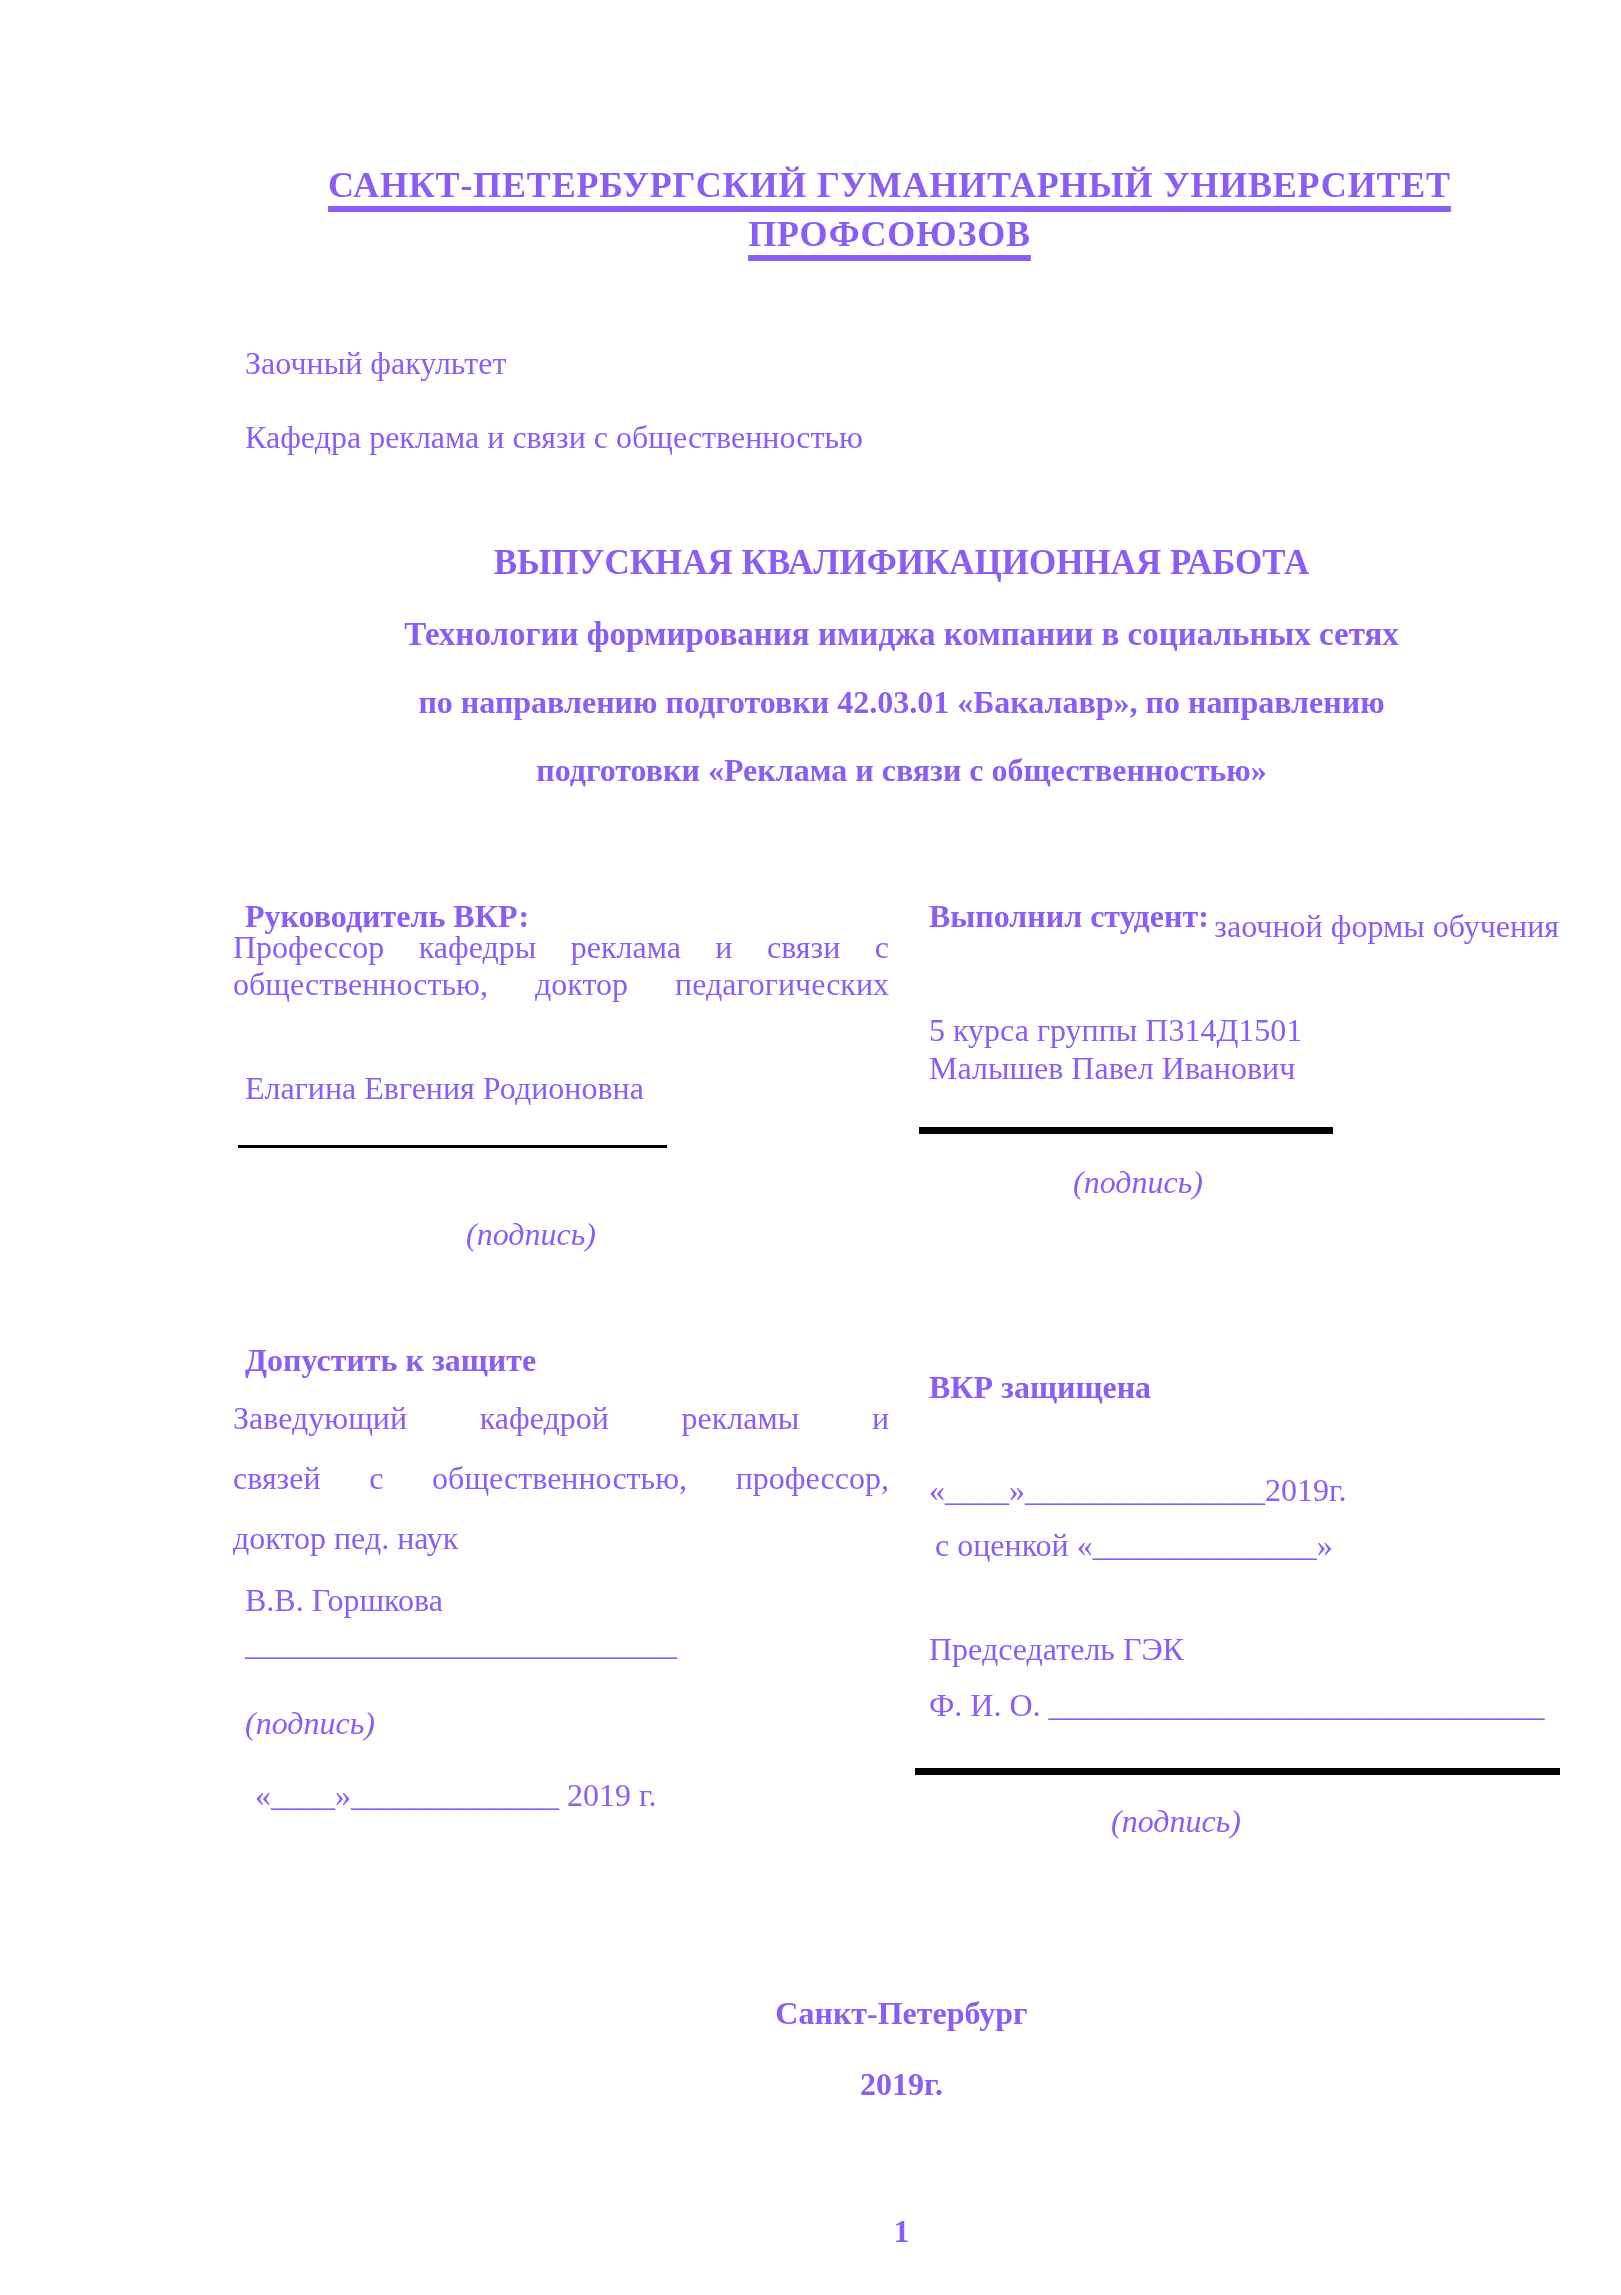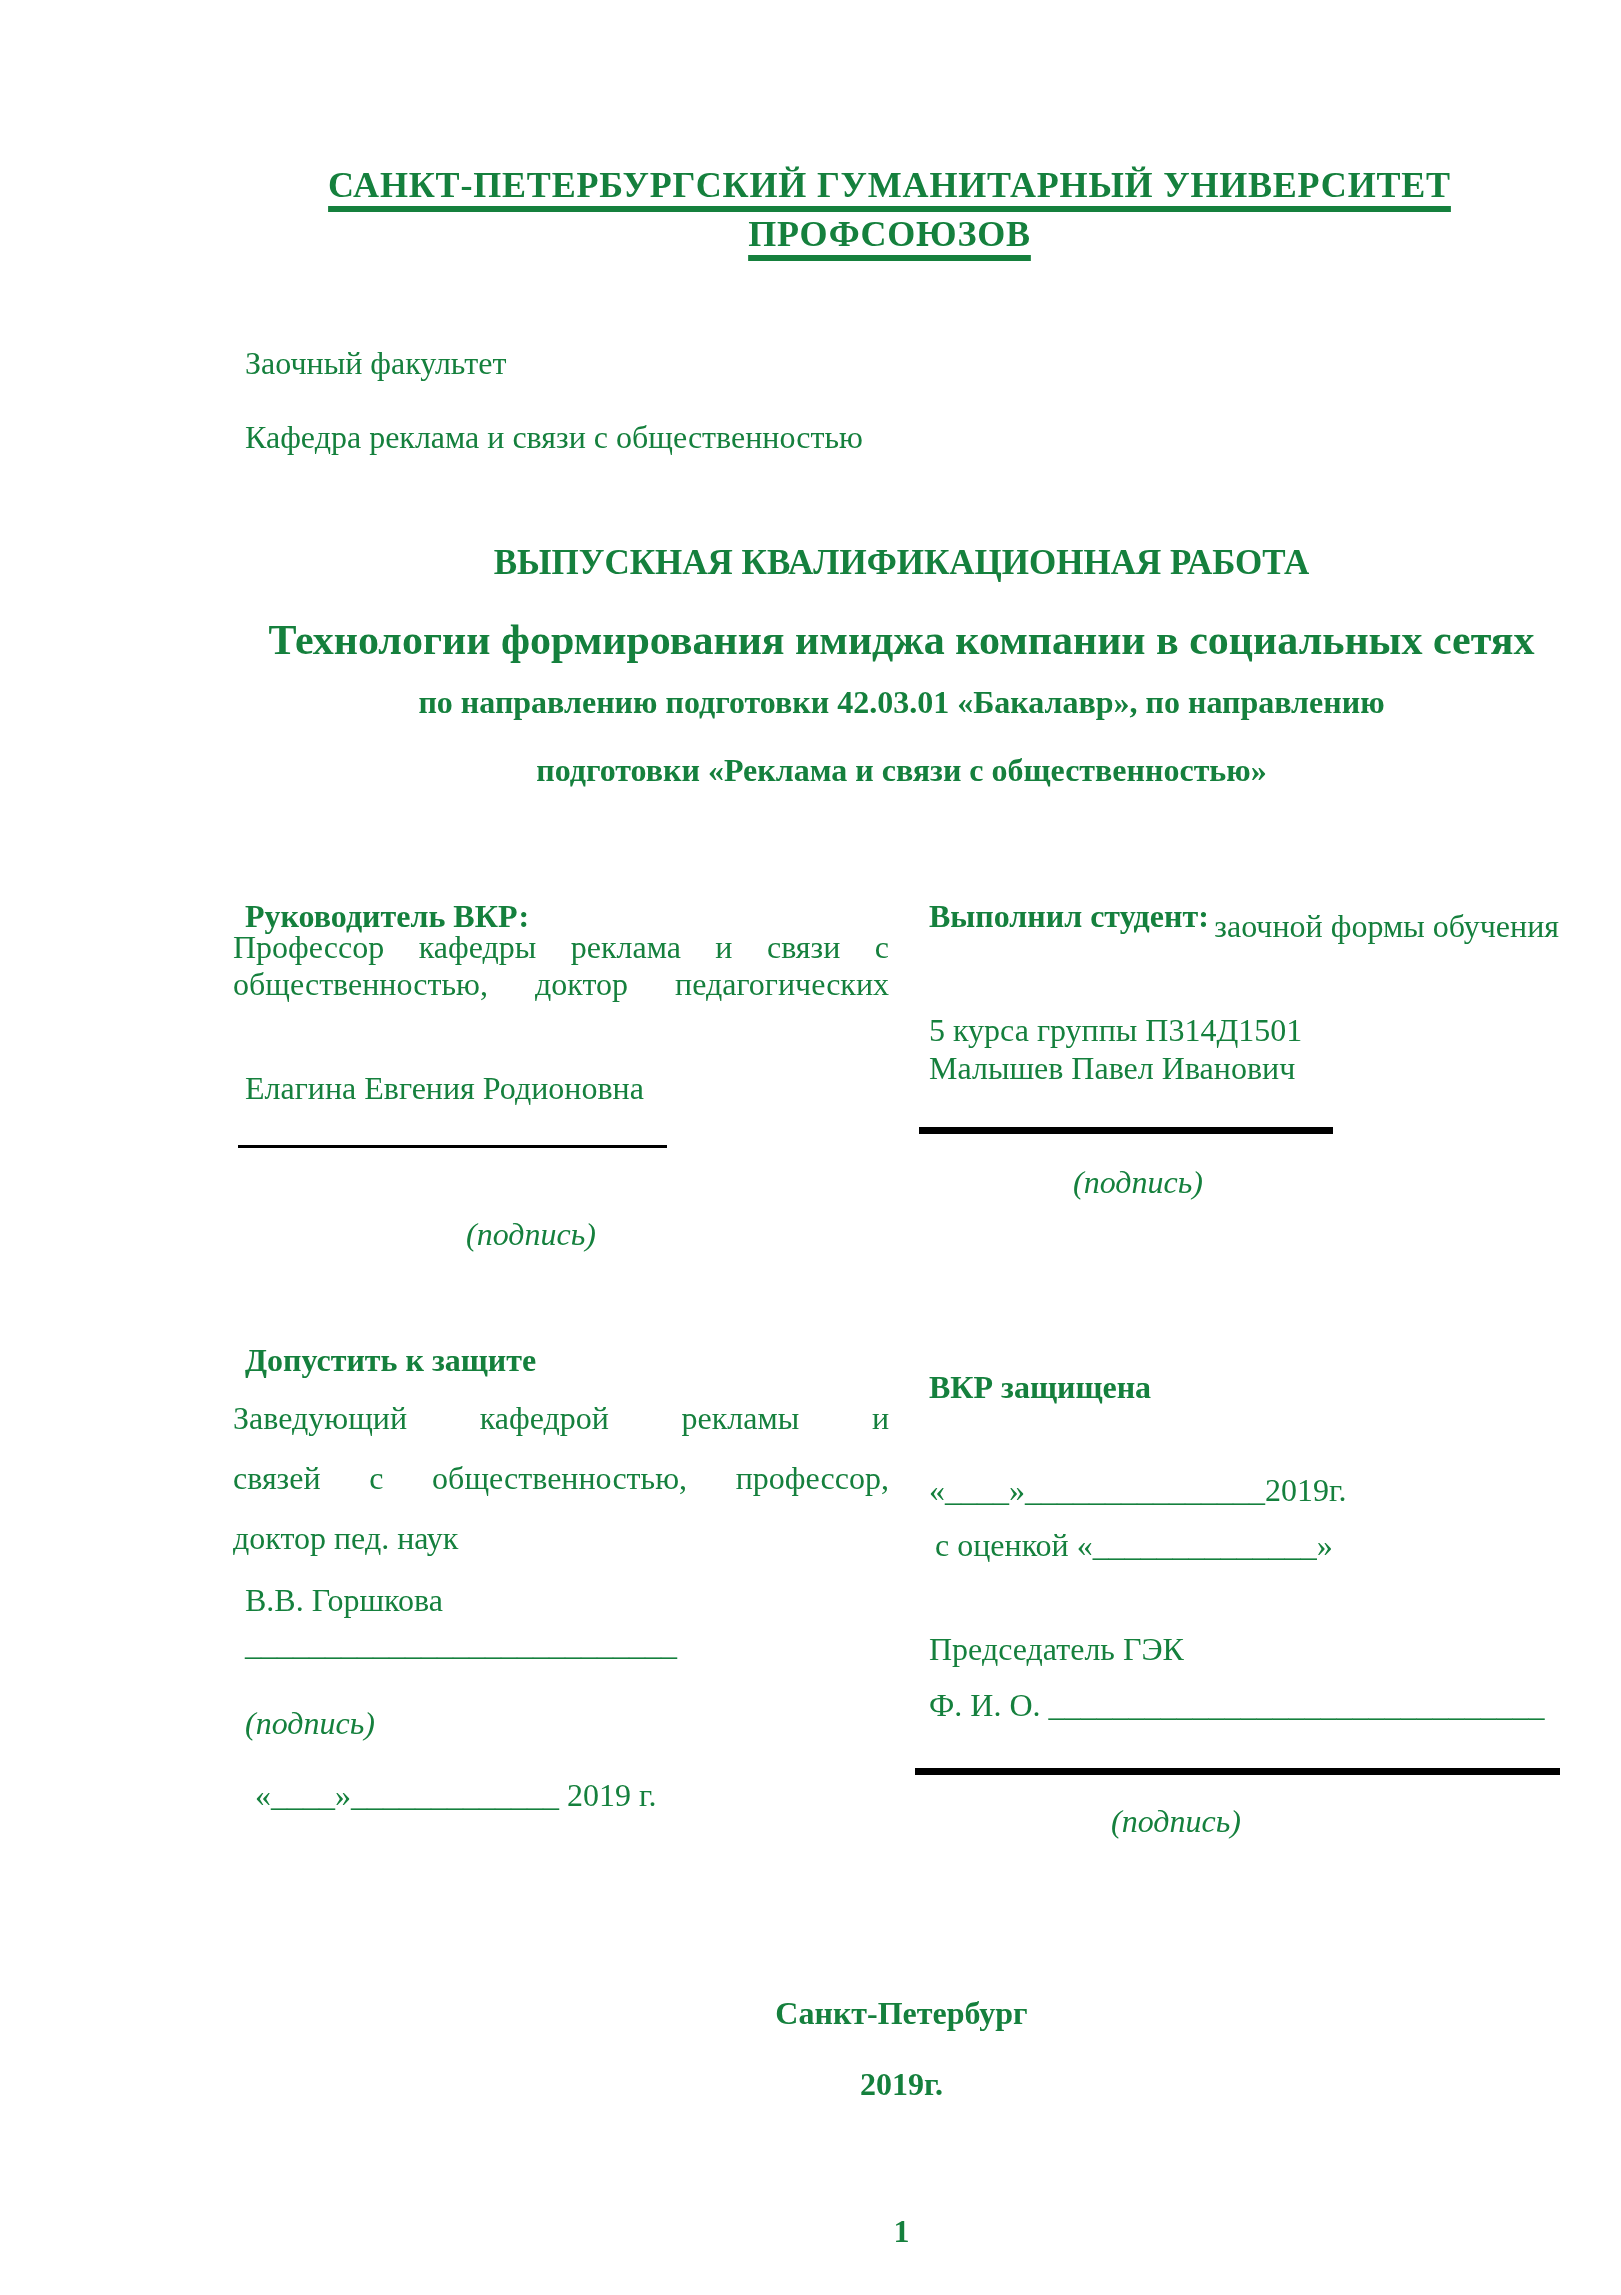--- a/index.html
+++ b/index.html
@@ -5,21 +5,21 @@
   html, body {
     margin: 0;
     padding: 0;
     background: #ffffff;
   }
   .page {
     position: relative;
     width: 1622px;
     height: 2295px;
     background: #ffffff;
-    color: #15803d;
+    color: #8b5cf6;
     font-family: "Liberation Serif", "DejaVu Serif", serif;
     font-size: 32px;
     overflow: hidden;
   }
   .abs { position: absolute; }
   .center-band {
     left: 232px;
     width: 1315px;
     text-align: center;
     font-weight: bold;
@@ -35,21 +35,21 @@
     text-decoration-thickness: 5.5px;
     text-underline-offset: 9.4px;
     text-decoration-skip-ink: none;
     letter-spacing: 0.8px;
   }
 
   .faculty     { top: 333px; left: 233px; }
   .department  { top: 407px; left: 233px; }
 
   .work-type   { top: 531px; font-weight: bold; font-size: 35px; }
-  .work-title  { top: 604px; font-weight: bold; font-size: 42px; }
+  .work-title  { top: 604px; font-weight: bold; font-size: 33px; }
   .dir1        { top: 672px; }
   .dir2        { top: 740px; }
 
   
   .leftcol  { left: 233px;  width: 656px; }
   
   .rightcol { left: 917px; width: 630px; }
 
   .sup-heading { top: 886px; font-weight: bold; }
   .sup-desc    { top: 929px; line-height: 37px; }

